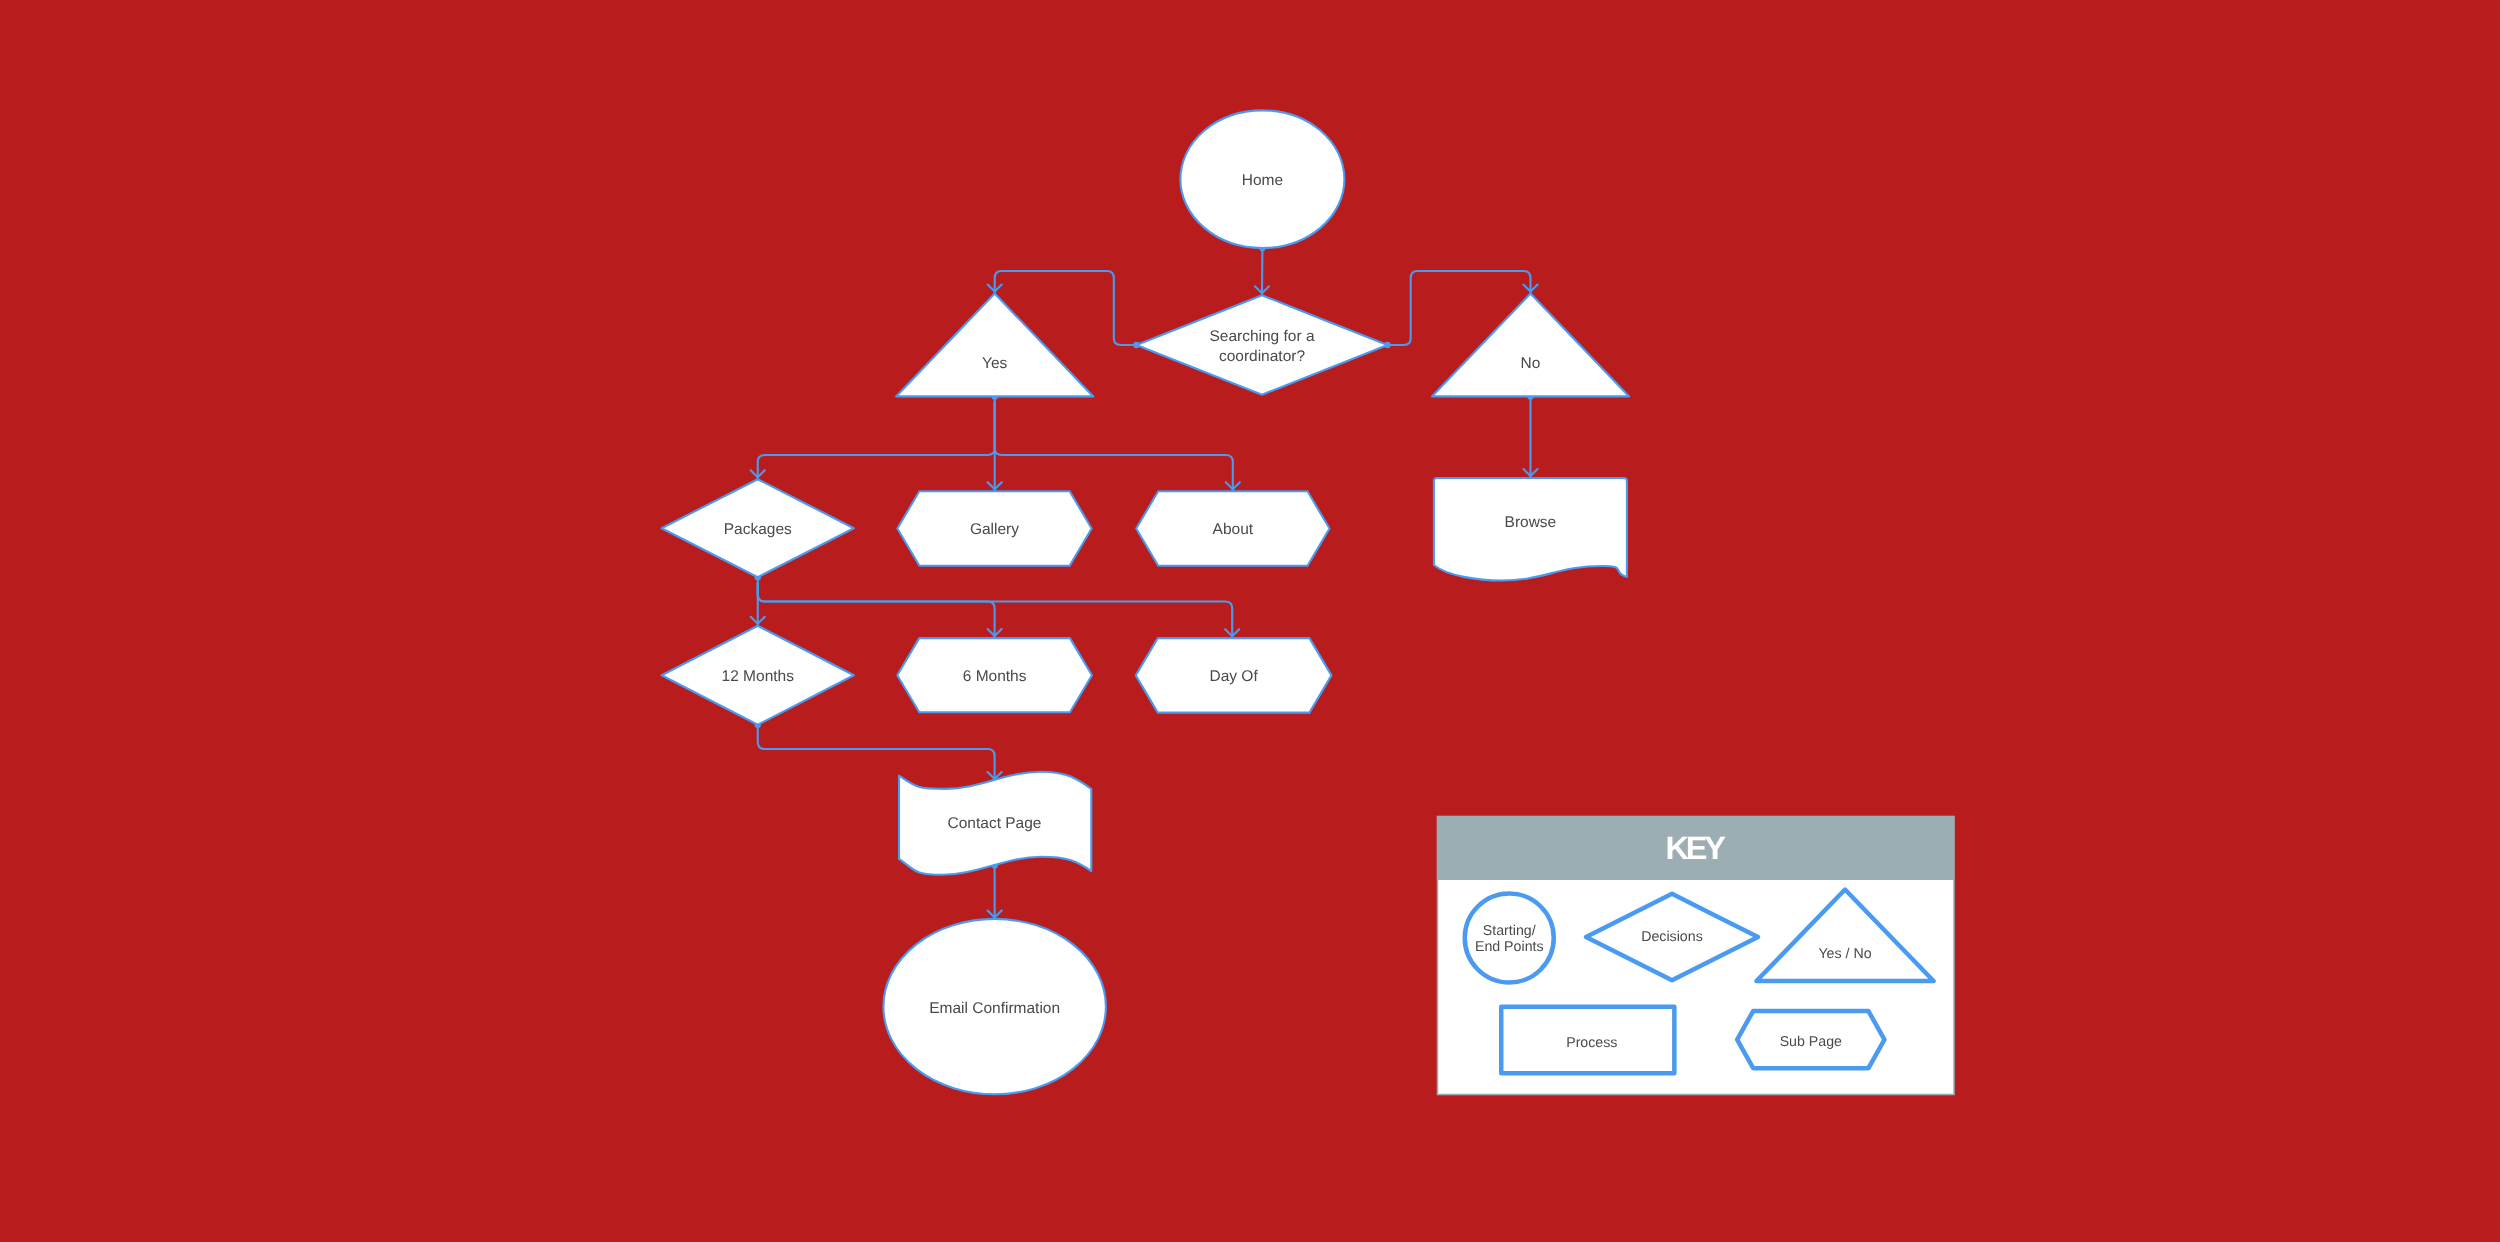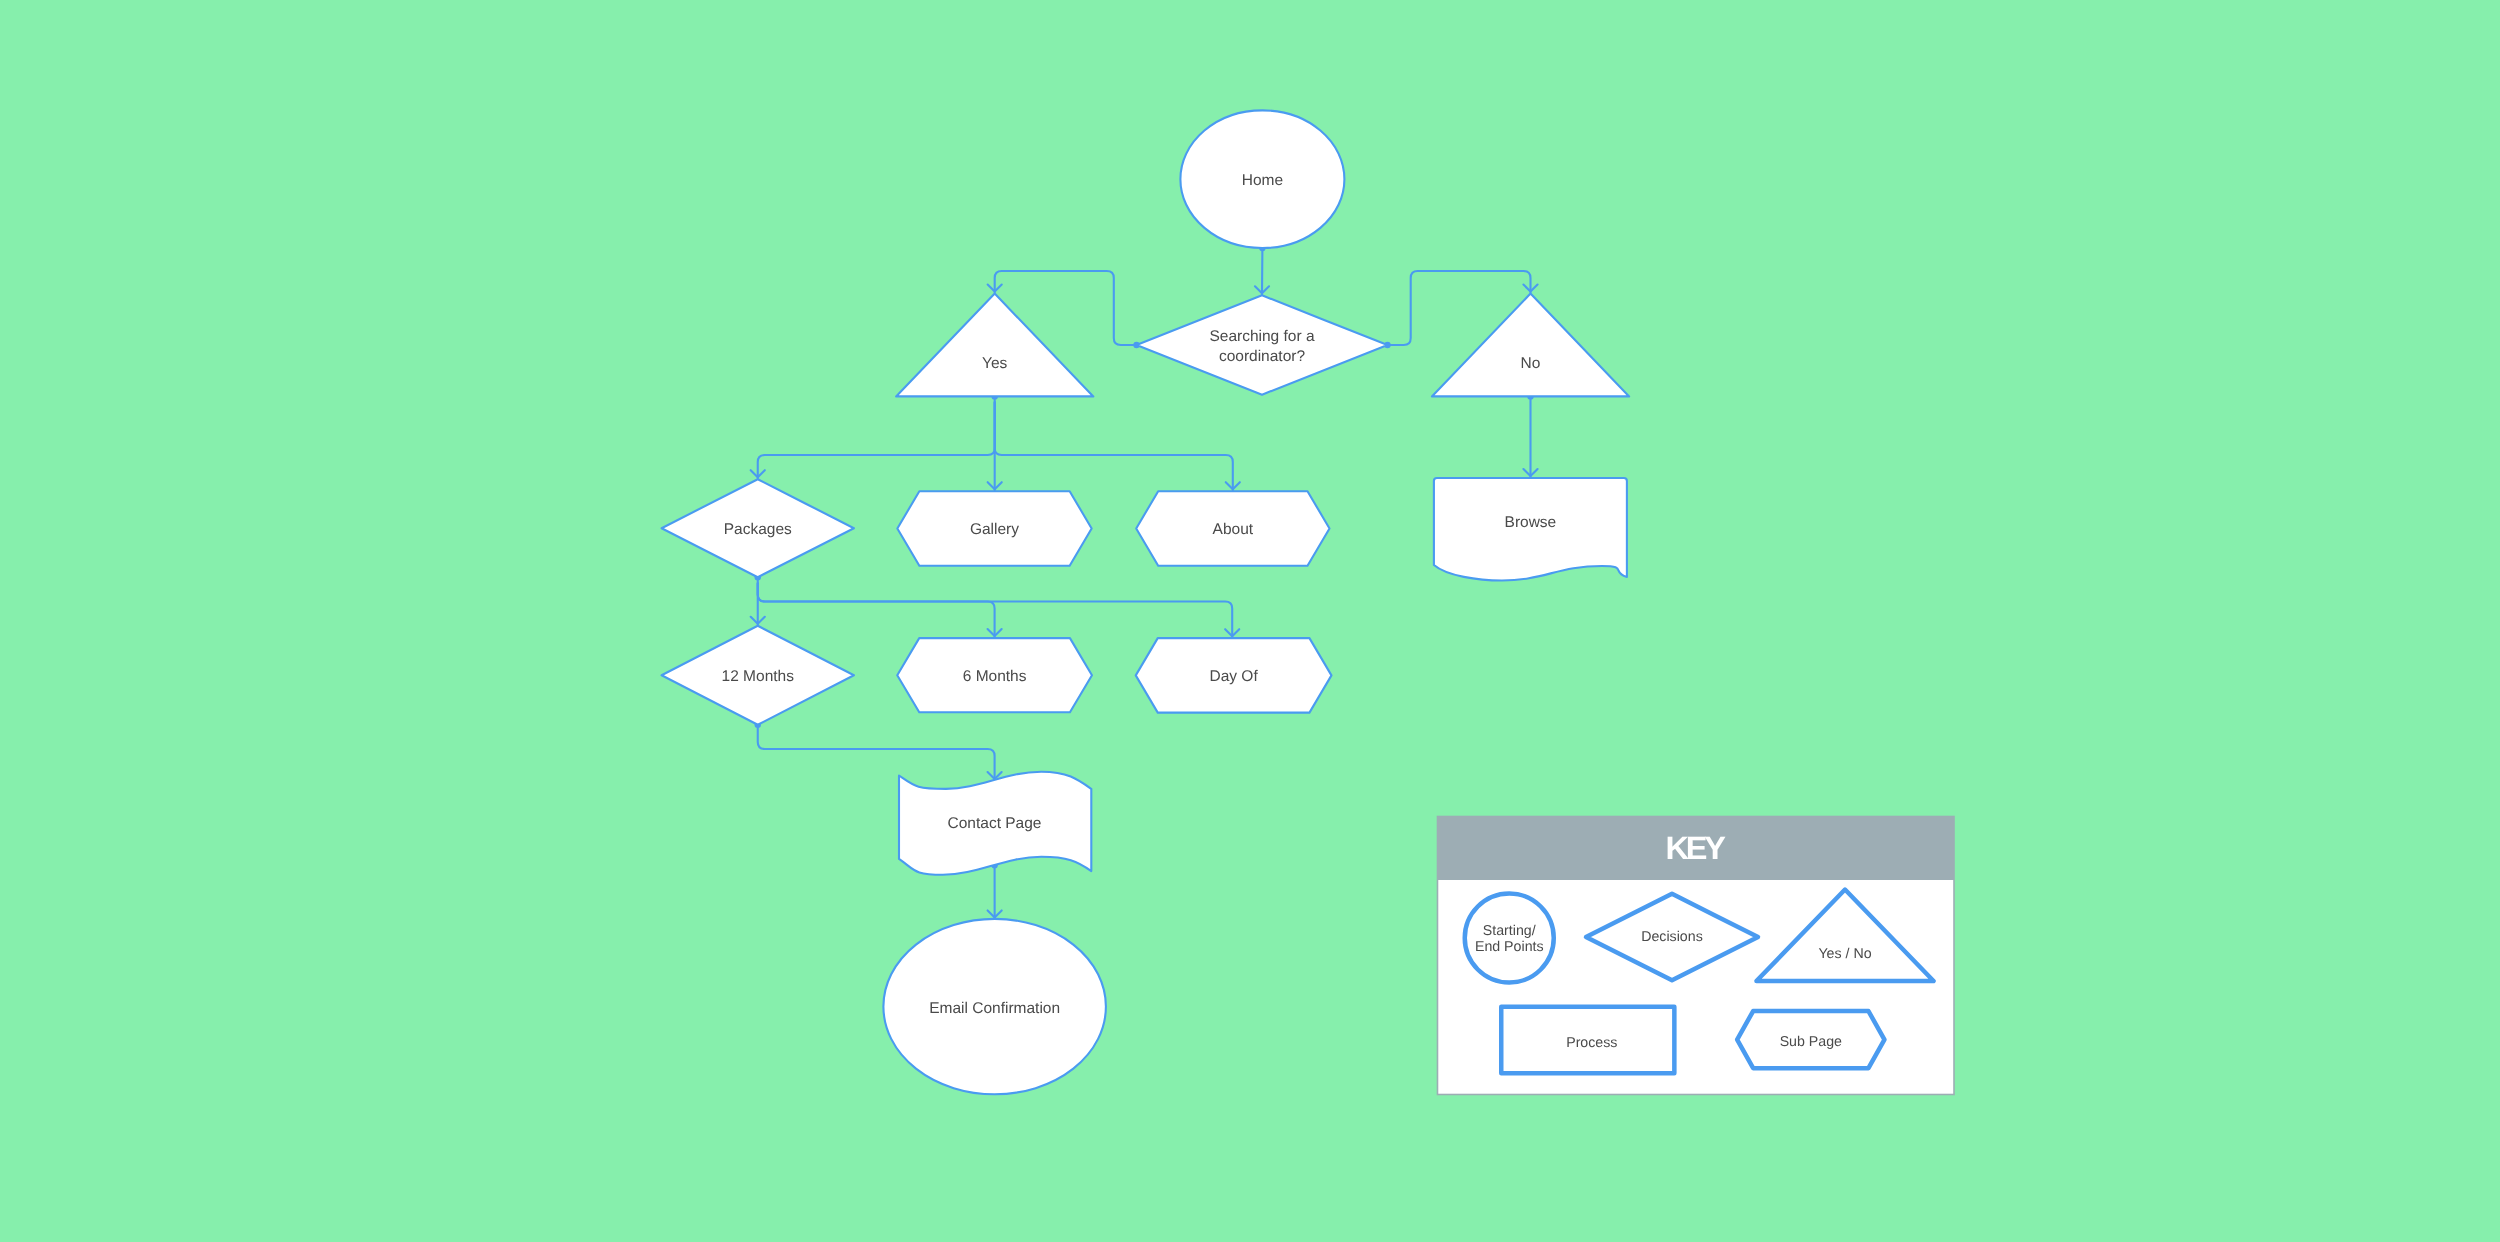--- a/index.html
+++ b/index.html
@@ -1,21 +1,21 @@
 <!DOCTYPE html>
 <html><head>
 <meta charset="utf-8">
 <title>Site Flow Diagram</title>
 <style>
   html,body{margin:0;padding:0;background:#ffffff;}
   body{width:2500px;height:1242px;overflow:hidden;
        font-family:"Liberation Sans",sans-serif;
        -webkit-font-smoothing:antialiased;
        text-rendering:geometricPrecision;}
-  #stage{position:relative;width:2500px;height:1242px;background:#86efac;}
+  #stage{position:relative;width:2500px;height:1242px;background:#b91c1c;}
   svg text{paint-order:stroke fill;}
   #flow{position:absolute;top:0;left:0;width:2500px;height:1242px;}
   .shape{fill:#ffffff;stroke:#4a9bf0;stroke-width:2.1;stroke-linejoin:round;stroke-linecap:round;}
   .link{fill:none;stroke:#4a9bf0;stroke-width:2.1;stroke-linecap:round;stroke-linejoin:round;}
   .dot{fill:#4a9bf0;stroke:none;}
   .nlabel{fill:#4a4a4a;font-family:"Liberation Sans",sans-serif;font-size:15.5px;
           text-anchor:middle;dominant-baseline:alphabetic;}
   .keybox{fill:#ffffff;stroke:#9dadb4;stroke-width:1.6;}
   .keyhdr{fill:#9dadb4;stroke:none;}
   .keytitle{fill:#ffffff;font-family:"Liberation Sans",sans-serif;font-size:32.5px;

